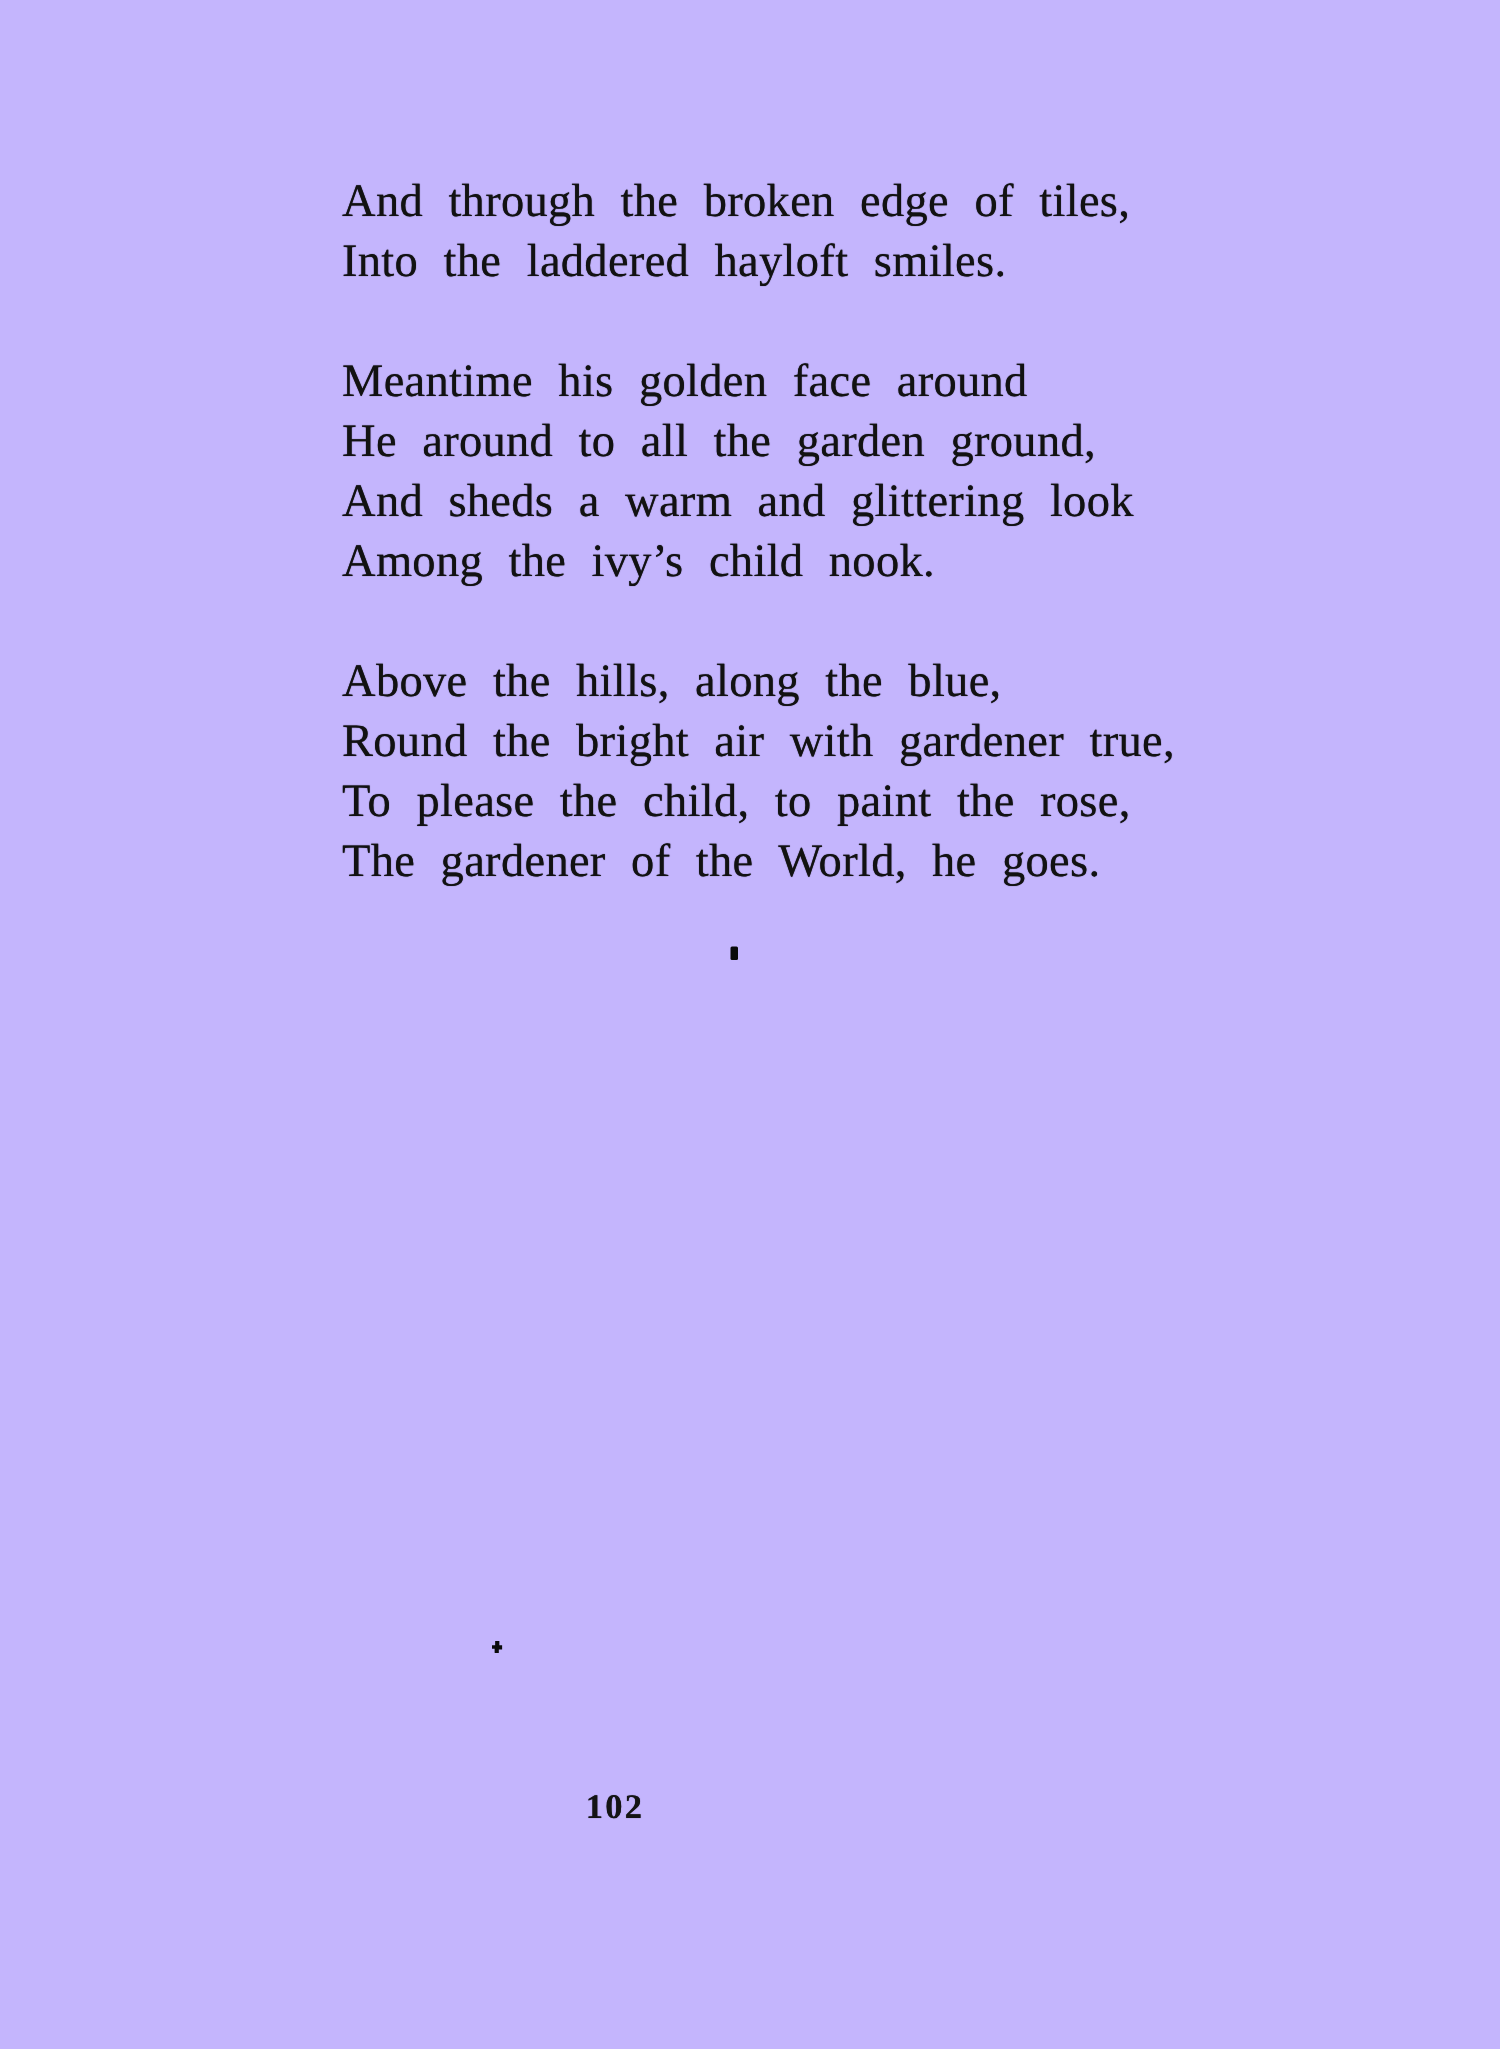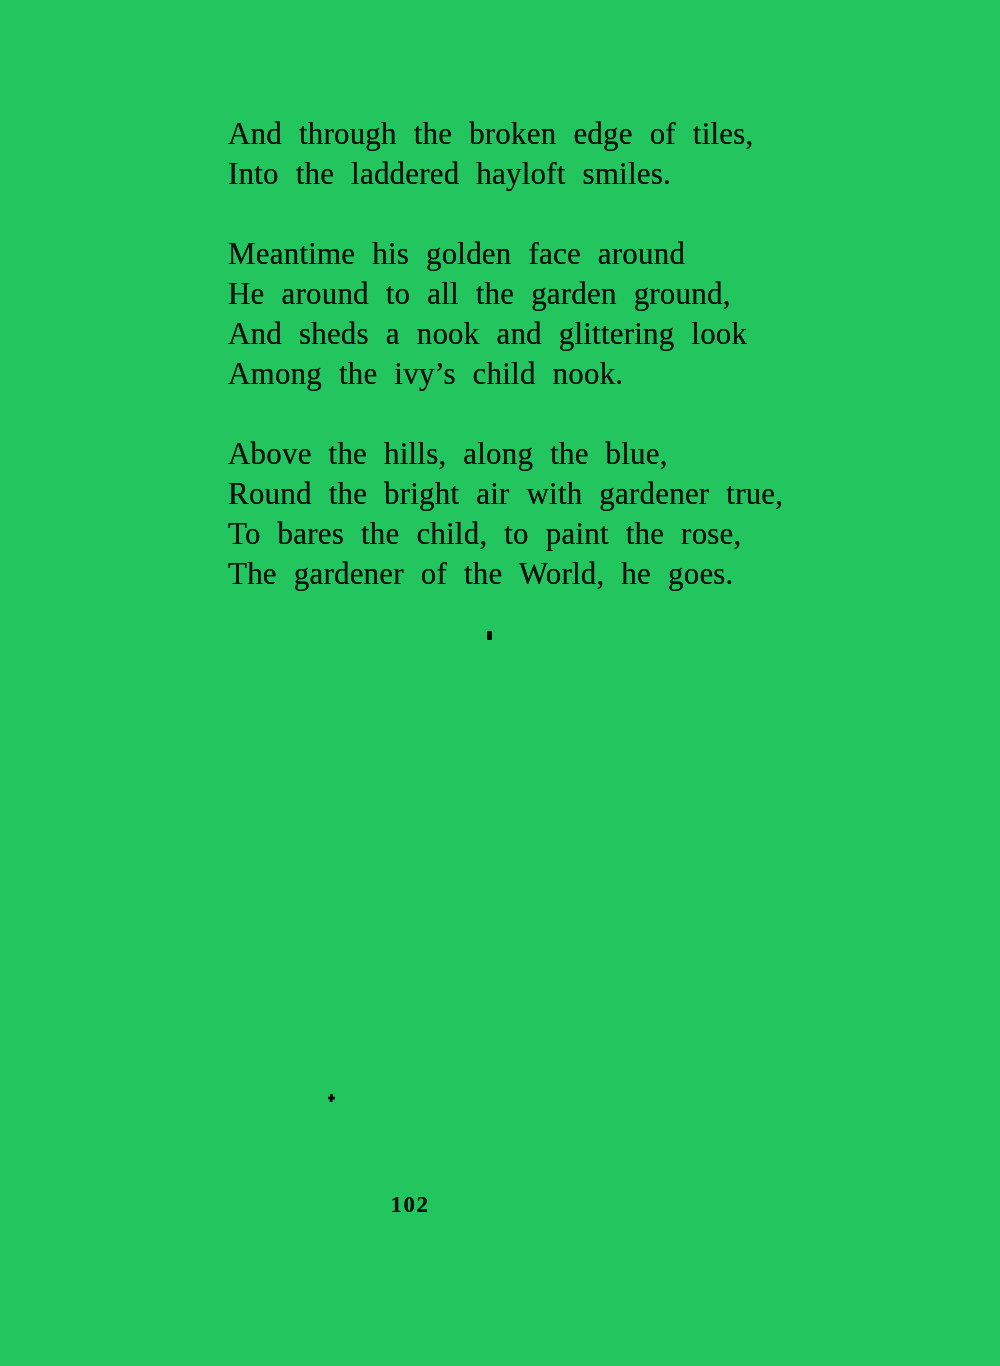--- a/index.html
+++ b/index.html
@@ -4,21 +4,21 @@
 <style>
   html, body {
     margin: 0;
     padding: 0;
     background: #ffffff;
   }
   .page {
     position: relative;
     width: 1000px;
     height: 1366px;
-    background: #22c55e;
+    background: #c4b5fd;
     overflow: hidden;
     font-family: "Liberation Serif", "DejaVu Serif", serif;
     color: #121212;
   }
   .poem {
     position: absolute;
     left: 228px;
     top: 114px;
     font-size: 31px;
     line-height: 40px;
@@ -74,28 +74,28 @@
   <div class="poem">
 
     <div class="stanza">
       <div class="poem-line">And through the broken edge of tiles,</div>
       <div class="poem-line">Into the laddered hayloft smiles.</div>
     </div>
 
     <div class="stanza">
       <div class="poem-line">Meantime his golden face around</div>
       <div class="poem-line">He around to all the garden ground,</div>
-      <div class="poem-line">And sheds a nook and glittering look</div>
+      <div class="poem-line">And sheds a warm and glittering look</div>
       <div class="poem-line">Among the ivy’s child nook.</div>
     </div>
 
     <div class="stanza">
       <div class="poem-line">Above the hills, along the blue,</div>
       <div class="poem-line">Round the bright air with gardener true,</div>
-      <div class="poem-line">To bares the child, to paint the rose,</div>
+      <div class="poem-line">To please the child, to paint the rose,</div>
       <div class="poem-line">The gardener of the World, he goes.</div>
     </div>
 
   </div>
 
   <div class="ink-speck speck-a"></div>
   <div class="ink-speck speck-b"></div>
 
   <div class="folio">102</div>
 

